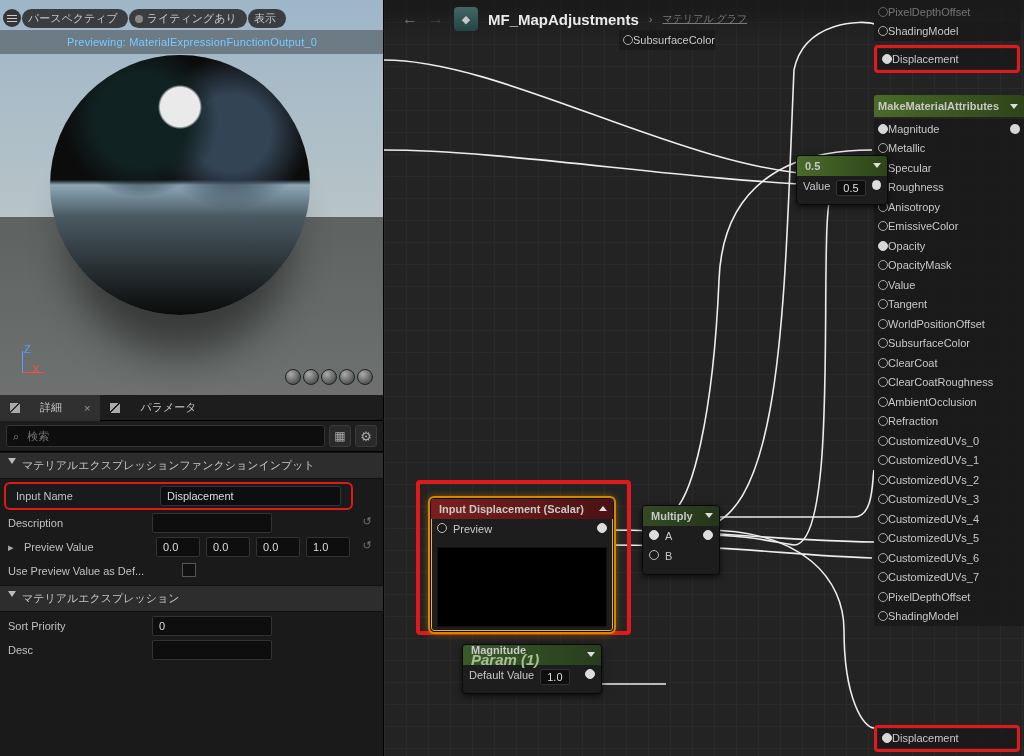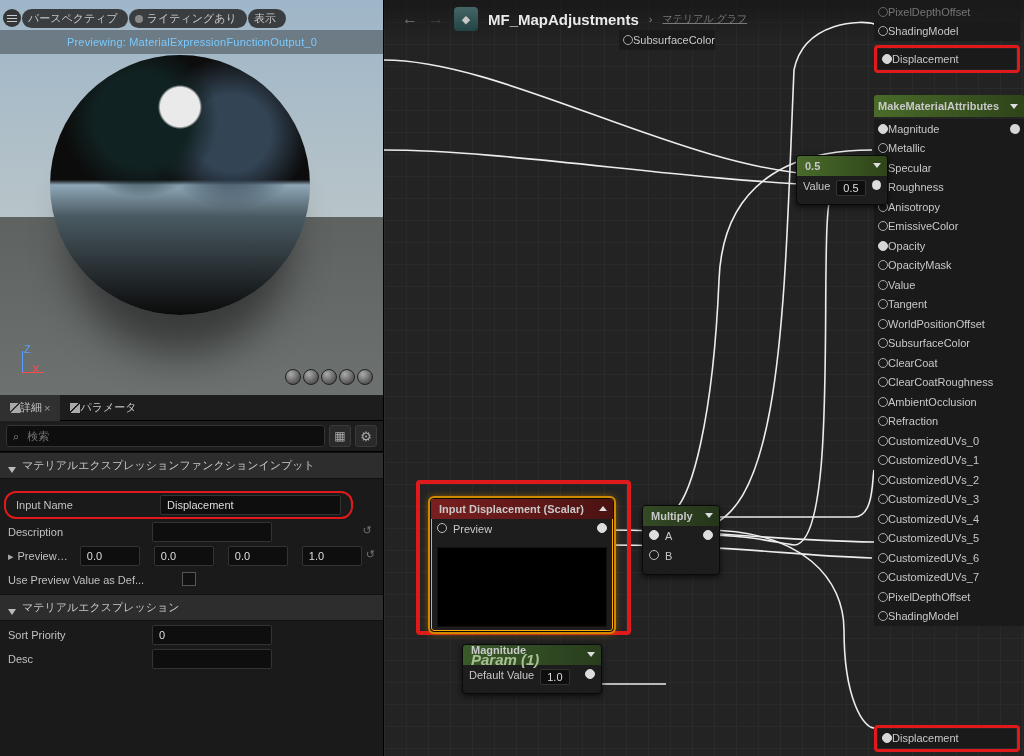--- a/index.html
+++ b/index.html
@@ -48,42 +48,42 @@
   .axis .z{color:#57a0ff;position:absolute;bottom:18px;left:14px;}
   .axis .x{color:#ff4a4a;position:absolute;bottom:-2px;left:22px;}
   .axis::before{content:"";position:absolute;left:12px;bottom:0;width:1px;height:22px;background:#57a0ff;}
   .axis::after{content:"";position:absolute;left:12px;bottom:0;width:22px;height:1px;background:#ff4a4a;}
   .sphere-row{position:absolute;right:10px;bottom:10px;display:flex;gap:2px;}
   .sphere-row i{width:16px;height:16px;border-radius:8px;background:radial-gradient(circle at 35% 30%,#aaa,#333);display:inline-block;border:1px solid #222;}
 
   
   .details{position:absolute;left:0;top:395px;width:384px;height:361px;background:var(--bg0);border-right:1px solid #000;overflow:hidden;}
   .tabbar{display:flex;align-items:center;background:#1d1d1d;height:26px;border-bottom:1px solid #000;}
-  .tab{display:flex;align-items:center;gap:0;padding:0 10px;height:26px;}
+  .tab{display:flex;align-items:center;gap:20px;padding:0 10px;height:26px;}
   .tab.active{background:#303030;}
   .tab .x{color:#999;margin-left:2px;}
   .tab-icon{width:10px;height:10px;display:inline-block;}
   .icon-pencil{background:linear-gradient(135deg,#aaa 40%,transparent 41%),linear-gradient(135deg,transparent 50%,#aaa 51%);}
   .searchrow{display:flex;align-items:center;gap:4px;padding:4px 6px;background:#1d1d1d;border-bottom:1px solid #000;}
   .search{flex:1;display:flex;align-items:center;background:#0e0e0e;border:1px solid #333;border-radius:3px;height:22px;padding:0 6px;gap:6px;}
   .search input{flex:1;background:transparent;border:none;outline:none;color:#bbb;}
   .sq-btn{width:22px;height:22px;background:#2a2a2a;border:1px solid #3a3a3a;border-radius:3px;display:flex;align-items:center;justify-content:center;}
-  .cat{background:#2d2d2d;padding:5px 8px;border-top:1px solid #111;border-bottom:1px solid #111;display:flex;align-items:flex-end;gap:6px;}
+  .cat{background:#2d2d2d;padding:5px 8px;border-top:1px solid #111;border-bottom:1px solid #111;display:flex;align-items:flex-start;gap:6px;}
   .tri{width:0;height:0;border-left:4px solid transparent;border-right:4px solid transparent;border-top:6px solid #bbb;display:inline-block;}
   .proplist{padding:2px 0;}
   .prow{display:flex;align-items:center;height:24px;padding:0 8px;gap:4px;}
   .prow .lab{width:140px;color:#c0c0c0;white-space:nowrap;overflow:hidden;text-overflow:ellipsis;}
   .prow .val{flex:1;}
   .txtfield{background:#0e0e0e;border:1px solid #333;border-radius:2px;height:20px;width:100%;padding:0 6px;color:#ddd;}
   .dd{background:#0e0e0e;border:1px solid #333;border-radius:2px;height:20px;width:100%;padding:0 6px;display:flex;align-items:center;justify-content:space-between;}
   .dd .chev{width:0;height:0;border-left:4px solid transparent;border-right:4px solid transparent;border-top:5px solid #aaa;}
   .numgrp{display:flex;gap:6px;}
-  .numgrp .txtfield{width:60px;text-align:left;margin-left:8px;}
+  .numgrp .txtfield{width:44px;text-align:left;}
   .revert{width:16px;height:16px;color:#777;text-align:center;}
-  .redbox{border:2px solid var(--hl-red);border-radius:12px;margin:10px 30px 1px 4px;padding:0 2px;}
+  .redbox{border:2px solid var(--hl-red);border-radius:6px;margin:1px 30px 1px 4px;padding:0 2px;}
 
   
   .graph{position:absolute;left:384px;top:0;right:0;bottom:0;background:#232323;
     background-image:linear-gradient(#2a2a2a 1px,transparent 1px),linear-gradient(90deg,#2a2a2a 1px,transparent 1px);
     background-size:22px 22px;overflow:hidden;}
   .gtools{position:absolute;left:0;top:0;right:0;height:38px;display:flex;align-items:center;gap:10px;padding:0 18px;background:linear-gradient(rgba(20,20,20,.7),rgba(20,20,20,0));}
   .arrow{color:#777;font-size:16px;}
   .gicon{width:24px;height:24px;border-radius:4px;background:linear-gradient(#466, #244);display:flex;align-items:center;justify-content:center;}
   .crumb{color:#eaeaea;font-size:15px;font-weight:600;}
   .crumb2{color:#7a7a7a;font-size:10px;text-decoration:underline;}

